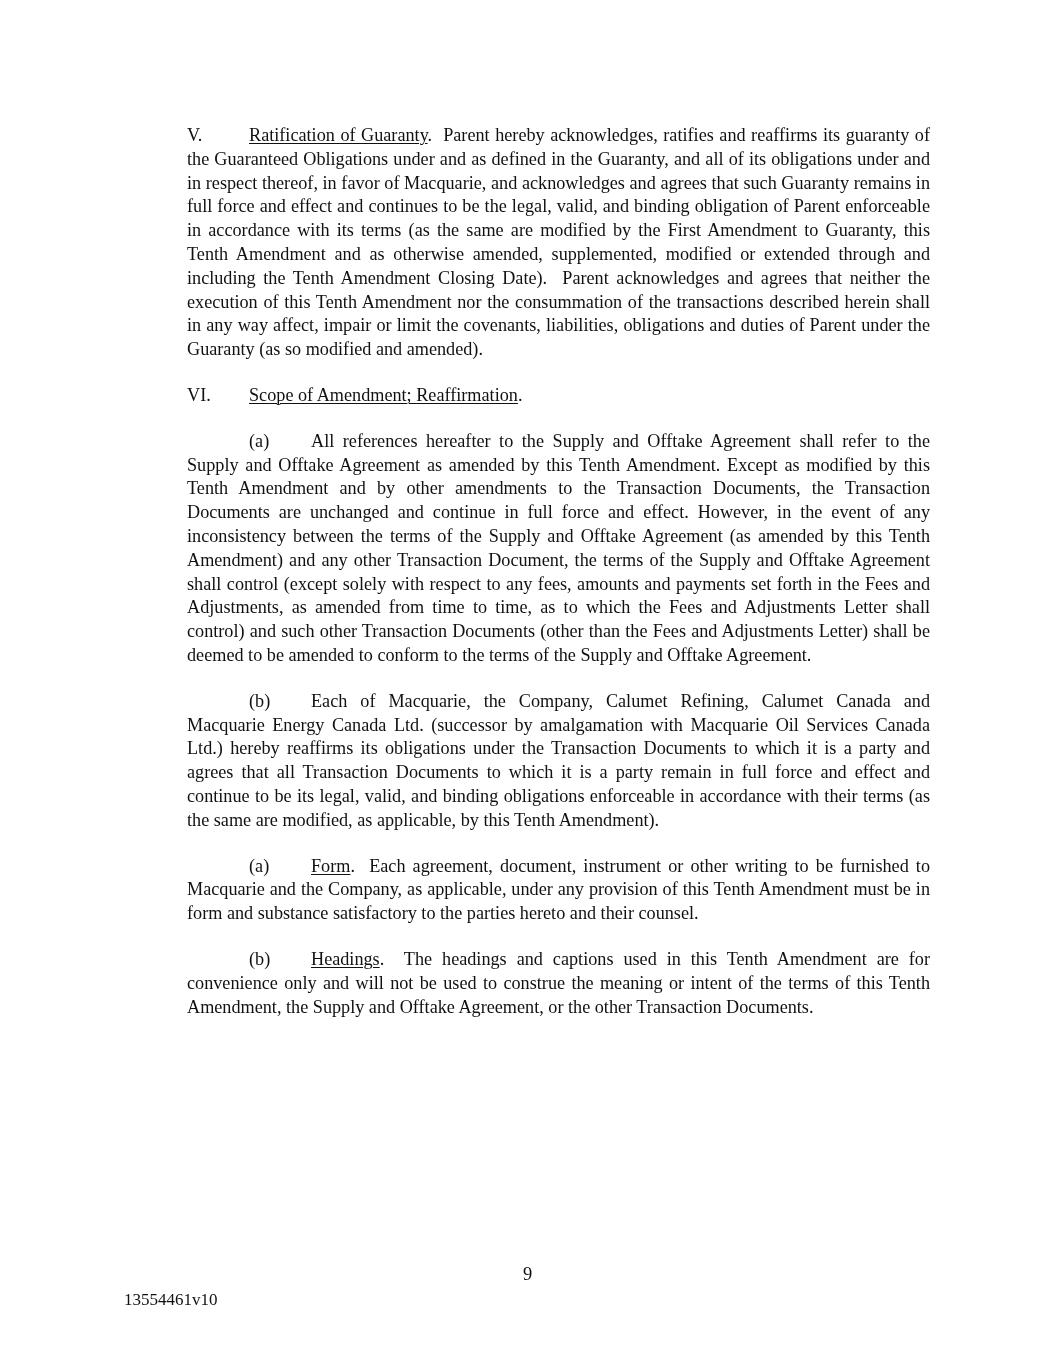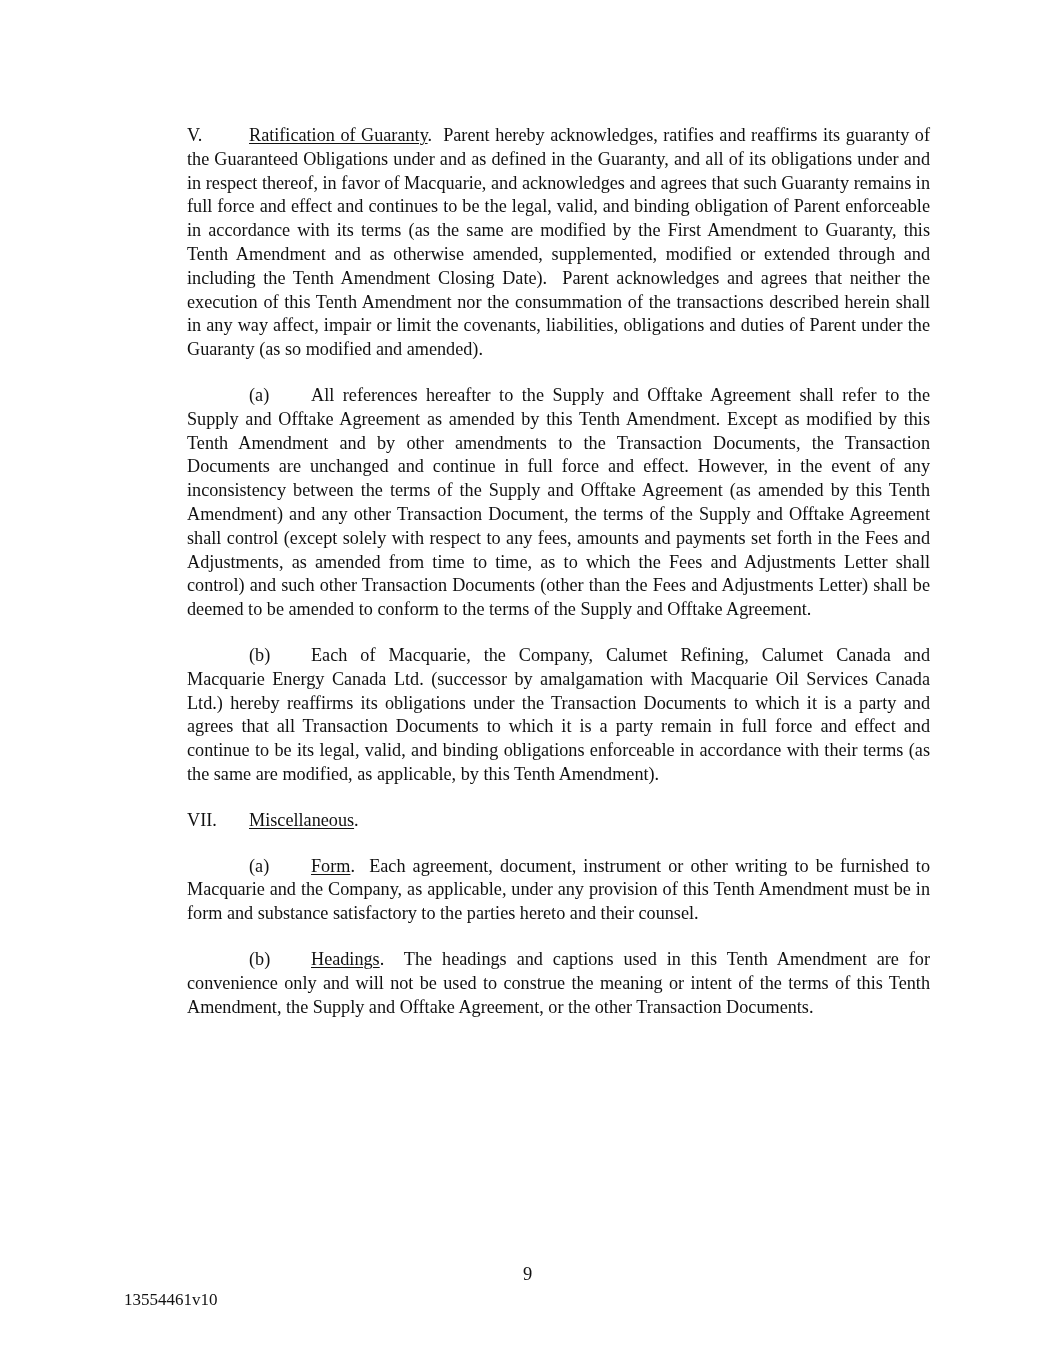--- a/index.html
+++ b/index.html
@@ -75,26 +75,26 @@
     }
   </style>
 </head>
 <body>
 
 <div class="page">
   <div class="content">
 
     <p class="para"><span class="num">V.</span><span class="u">Ratification of Guaranty</span><span>.</span><span style="white-space: pre-wrap;">  Parent hereby acknowledges, ratifies and reaffirms its guaranty of the Guaranteed Obligations under and as defined in the Guaranty, and all of its obligations under and in respect thereof, in favor of Macquarie, and acknowledges and agrees that such Guaranty remains in full force and effect and continues to be the legal, valid, and binding obligation of Parent enforceable in accordance with its terms (as the same are modified by the First Amendment to Guaranty, this Tenth Amendment and as otherwise amended, supplemented, modified or extended through and including the Tenth Amendment Closing Date).  Parent acknowledges and agrees that neither the execution of this Tenth Amendment nor the consummation of the transactions described herein shall in any way affect, impair or limit the covenants, liabilities, obligations and duties of Parent under the Guaranty (as so modified and amended).</span></p>
 
+    <p class="heading"><span class="num">VI.</span><span class="u">Scope of Amendment; Reaffirmation</span><span>.</span></p>
 
     <p class="para"><span class="sub-indent"></span><span class="sub-num">(a)</span><span>All references hereafter to the Supply and Offtake Agreement shall refer to the Supply and Offtake Agreement as amended by this Tenth Amendment.  Except as modified by this Tenth Amendment and by other amendments to the Transaction Documents, the Transaction Documents are unchanged and continue in full force and effect.  However, in the event of any inconsistency between the terms of the Supply and Offtake Agreement (as amended by this Tenth Amendment) and any other Transaction Document, the terms of the Supply and Offtake Agreement shall control (except solely with respect to any fees, amounts and payments set forth in the Fees and Adjustments, as amended from time to time, as to which the Fees and Adjustments Letter shall control) and such other Transaction Documents (other than the Fees and Adjustments Letter) shall be deemed to be amended to conform to the terms of the Supply and Offtake Agreement.</span></p>
 
     <p class="para"><span class="sub-indent"></span><span class="sub-num">(b)</span><span>Each of Macquarie, the Company, Calumet Refining, Calumet Canada and Macquarie Energy Canada Ltd. (successor by amalgamation with Macquarie Oil Services Canada Ltd.) hereby reaffirms its obligations under the Transaction Documents to which it is a party and agrees that all Transaction Documents to which it is a party remain in full force and effect and continue to be its legal, valid, and binding obligations enforceable in accordance with their terms (as the same are modified, as applicable, by this Tenth Amendment).</span></p>
 
-    <p class="heading"><span class="num">VII.</span><span class="u">Miscellaneous</span><span>.</span></p>
 
     <p class="para"><span class="sub-indent"></span><span class="sub-num">(a)</span><span class="u">Form</span><span style="white-space: pre-wrap;">.  Each agreement, document, instrument or other writing to be furnished to Macquarie and the Company, as applicable, under any provision of this Tenth Amendment must be in form and substance satisfactory to the parties hereto and their counsel.</span></p>
 
     <p class="para"><span class="sub-indent"></span><span class="sub-num">(b)</span><span class="u">Headings</span><span style="white-space: pre-wrap;">.  The headings and captions used in this Tenth Amendment are for convenience only and will not be used to construe the meaning or intent of the terms of this Tenth Amendment, the Supply and Offtake Agreement, or the other Transaction Documents.</span></p>
 
   </div>
 
   <div class="page-number"><span>9</span></div>
   <div class="doc-id">13554461v10</div>
 </div>

